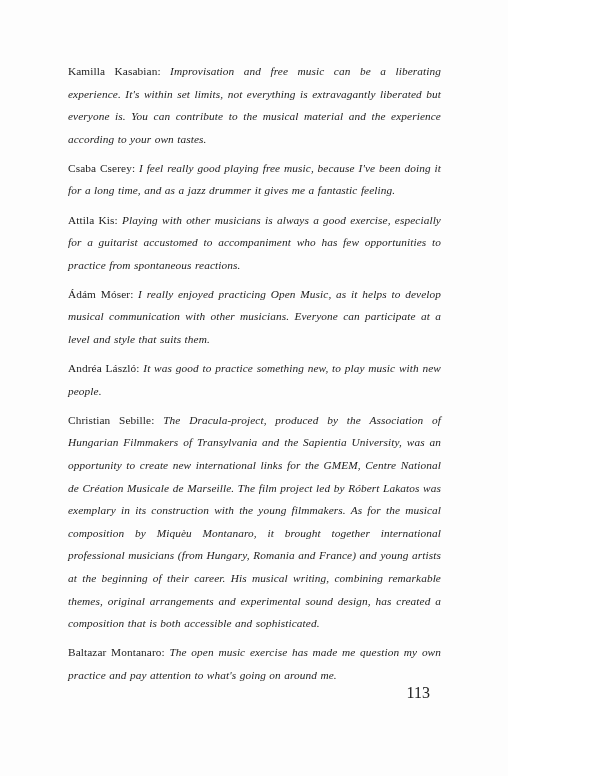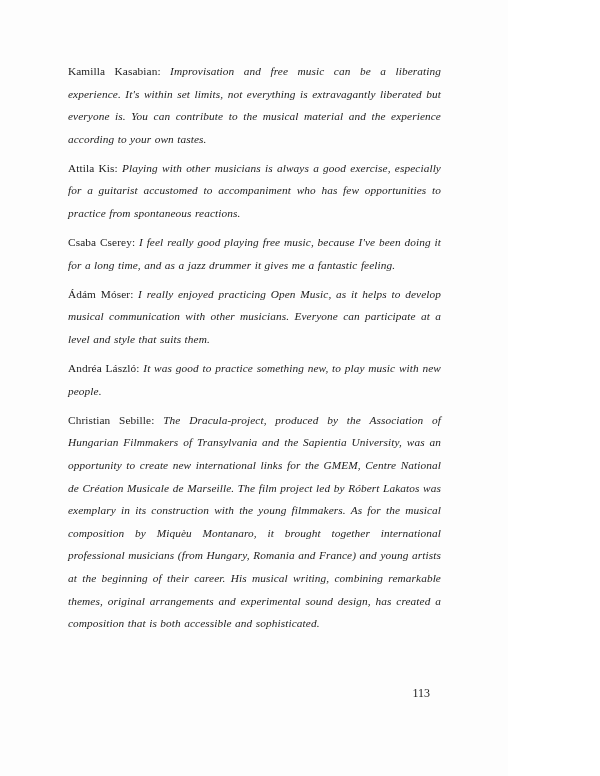--- a/index.html
+++ b/index.html
@@ -30,38 +30,39 @@
   .name-quote-separator {
     font-style: normal;
   }
   .quote-text {
     font-style: italic;
   }
   .page-number {
     position: absolute;
     top: 686px;
     right: 78px;
-    font-size: 12px;
+    font-size: 16px;
     line-height: 14px;
     color: #222222;
     font-style: normal;
   }
 </style>
 </head>
 <body>
 
 <div class="page">
   <div class="content" id="testimonial-list">
   <p class="testimonial"><span class="speaker-name">Kamilla Kasabian</span><span class="name-quote-separator">: </span><span class="quote-text">Improvisation and free music can be a liberating experience. It's within set limits, not everything is extravagantly liberated but everyone is. You can contribute to the musical material and the experience according to your own tastes.</span></p>
 
+  <p class="testimonial"><span class="speaker-name">Csaba Cserey</span><span class="name-quote-separator">: </span><span class="quote-text">I feel really good playing free music, because I've been doing it for a long time, and as a jazz drummer it gives me a fantastic feeling.</span></p>
+
   <p class="testimonial"><span class="speaker-name">Attila Kis</span><span class="name-quote-separator">: </span><span class="quote-text">Playing with other musicians is always a good exercise, especially for a guitarist accustomed to accompaniment who has few opportunities to practice from spontaneous reactions.</span></p>
-
-  <p class="testimonial"><span class="speaker-name">Csaba Cserey</span><span class="name-quote-separator">: </span><span class="quote-text">I feel really good playing free music, because I've been doing it for a long time, and as a jazz drummer it gives me a fantastic feeling.</span></p>
 
   <p class="testimonial"><span class="speaker-name">Ádám Móser</span><span class="name-quote-separator">: </span><span class="quote-text">I really enjoyed practicing Open Music, as it helps to develop musical communication with other musicians. Everyone can participate at a level and style that suits them.</span></p>
 
   <p class="testimonial"><span class="speaker-name">Andréa László</span><span class="name-quote-separator">: </span><span class="quote-text">It was good to practice something new, to play music with new people.</span></p>
 
   <p class="testimonial"><span class="speaker-name">Christian Sebille</span><span class="name-quote-separator">: </span><span class="quote-text">The Dracula-project, produced by the Association of Hungarian Filmmakers of Transylvania and the Sapientia University, was an opportunity to create new international links for the GMEM, Centre National de Création Musicale de Marseille. The film project led by Róbert Lakatos was exemplary in its construction with the young filmmakers. As for the musical composition by Miquèu Montanaro, it brought together international professional musicians (from Hungary, Romania and France) and young artists at the beginning of their career. His musical writing, combining remarkable themes, original arrangements and experimental sound design, has created a composition that is both accessible and sophisticated.</span></p>
 
+  <p class="testimonial"><span class="speaker-name">Baltazar Montanaro</span><span class="name-quote-separator">: </span><span class="quote-text">The open music exercise has made me question my own practice and pay attention to what's going on around me.</span></p>
 </div>
   <div class="page-number">113</div>
 </div>
 
 </body></html>

